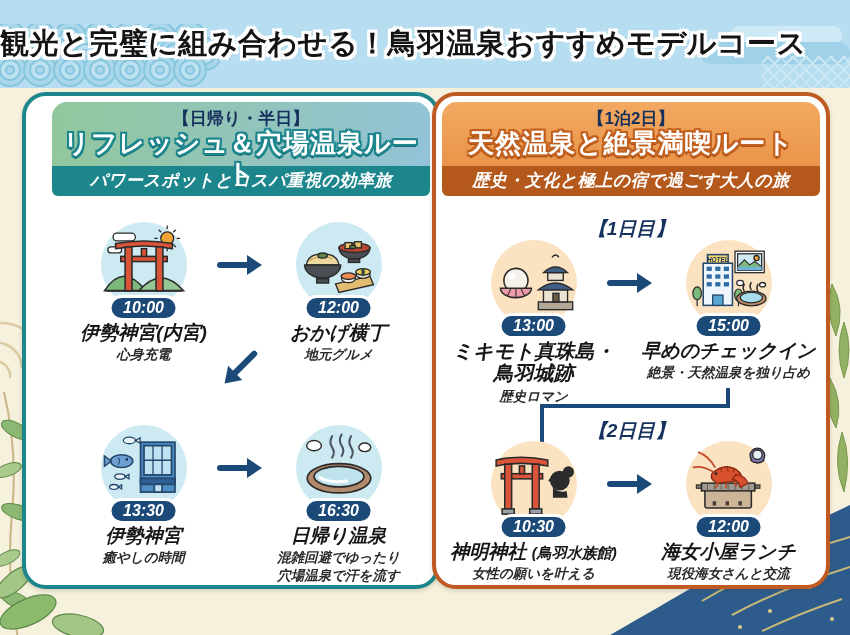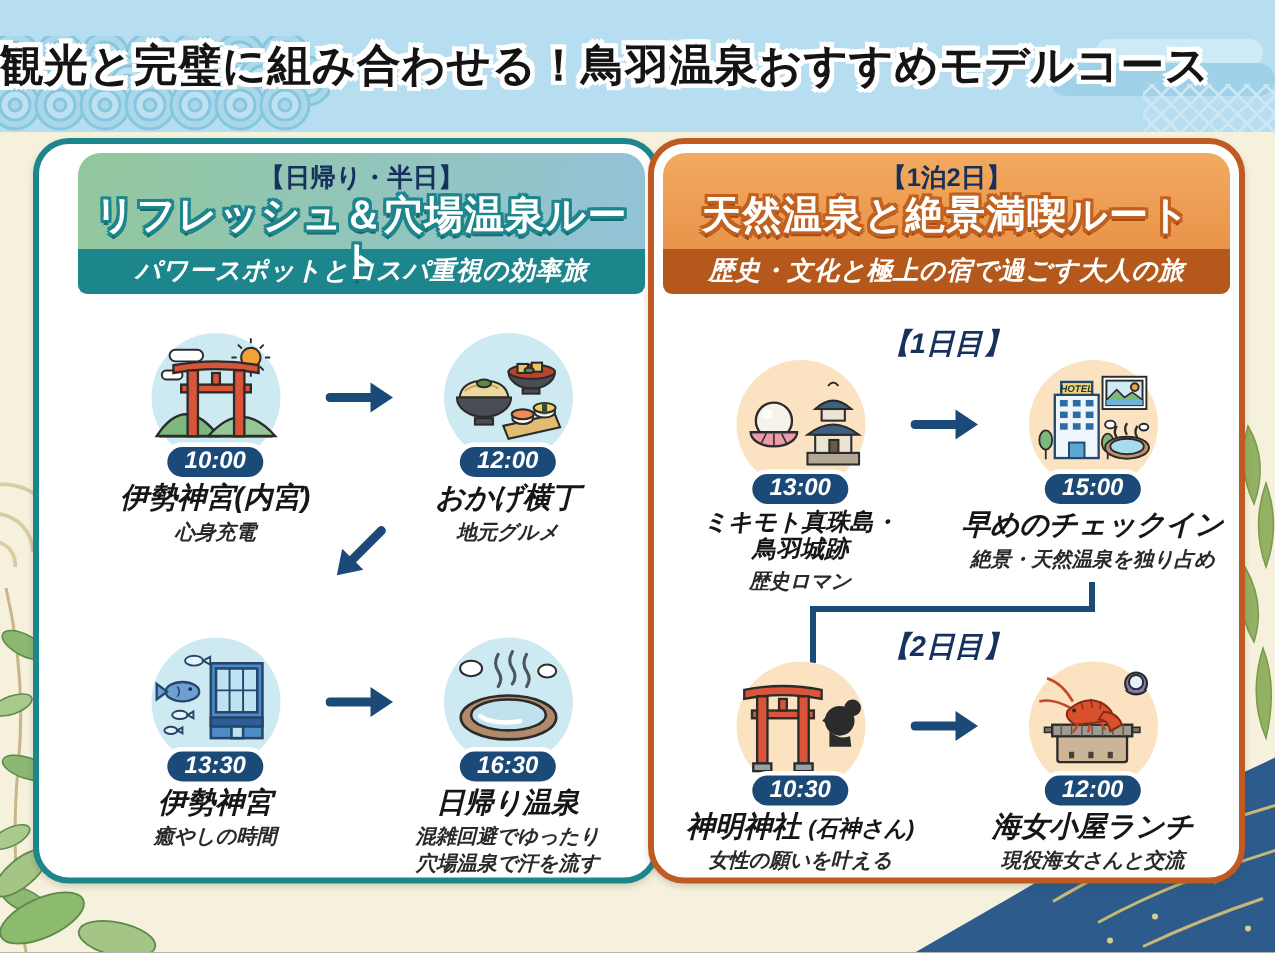--- a/index.html
+++ b/index.html
@@ -40,21 +40,21 @@
   .col1{left:0;} .col2{left:50%;}
   .circle{position:relative;width:86px;height:86px;border-radius:50%;}
   .blue-circle{background:#cdeaf2;} .cream-circle{background:#fbe2c1;}
   .circle svg{position:absolute;left:0;top:0;width:86px;height:86px;}
   .time-badge{position:absolute;left:50%;bottom:-13px;transform:translateX(-50%);
      background:#1c4a78;color:#fff;border:3px solid #fff;border-radius:16px;
      padding:1px 12px;font-size:16px;font-weight:800;white-space:nowrap;}
   .item-title{margin-top:14px;font-size:19px;font-weight:900;color:#161616;text-align:center;
      line-height:1.12;white-space:pre-line;}
   .item-title .note{font-size:15px;}
-  .item-title.two-line{font-size:16px;}
+  .item-title.two-line{font-size:20px;}
   .item-desc{margin-top:3px;font-size:13.5px;font-weight:700;color:#2a2a2a;text-align:center;
      line-height:1.3;white-space:pre-line;}
   .day-label{position:absolute;left:0;width:100%;text-align:center;
      font-size:19px;font-weight:900;color:#15325e;background:transparent;}
   .arrow{position:absolute;}
   
   .tagline{position:absolute;left:0;top:602px;width:850px;text-align:center;
     font-size:21px;font-weight:900;color:#141414;
     text-shadow:-2px -2px 0 #fff,2px -2px 0 #fff,-2px 2px 0 #fff,2px 2px 0 #fff,
                 -2px 0 0 #fff,2px 0 0 #fff,0 -2px 0 #fff,0 2px 0 #fff;}
@@ -413,21 +413,21 @@
               </g>
             <g fill="#2b2b2b">
               <circle cx="80" cy="46" r="11.5"></circle>
                 <circle cx="90" cy="36" r="6.5"></circle>
               <path d="M70 42 l-3.5 4 l4.5 3 Z"></path>
               <path d="M72 54 q8 7 16 4 l1 8 h-17 Z"></path>
               </g>
           </svg>
           <div class="time-badge">10:30</div>
         </div>
-        <div class="item-title"><span>神明神社</span> <span class="note">(石神さん)</span></div>
+        <div class="item-title"><span>神明神社</span> <span class="note">(鳥羽水族館)</span></div>
         <div class="item-desc">女性の願いを叶える</div>
       </div>
 
       <div class="item col2" style="top:245px">
         <div class="circle cream-circle">
           <svg viewBox="0 0 100 100">
             <circle cx="50" cy="50" r="47" fill="#fbe2c1"></circle>
             <g stroke="#2b2b2b" stroke-width="1.6">
               <circle cx="83" cy="17" r="8.5" fill="#8678b5"></circle>
               <circle cx="83" cy="16" r="5.5" fill="#e2f2f8"></circle>

